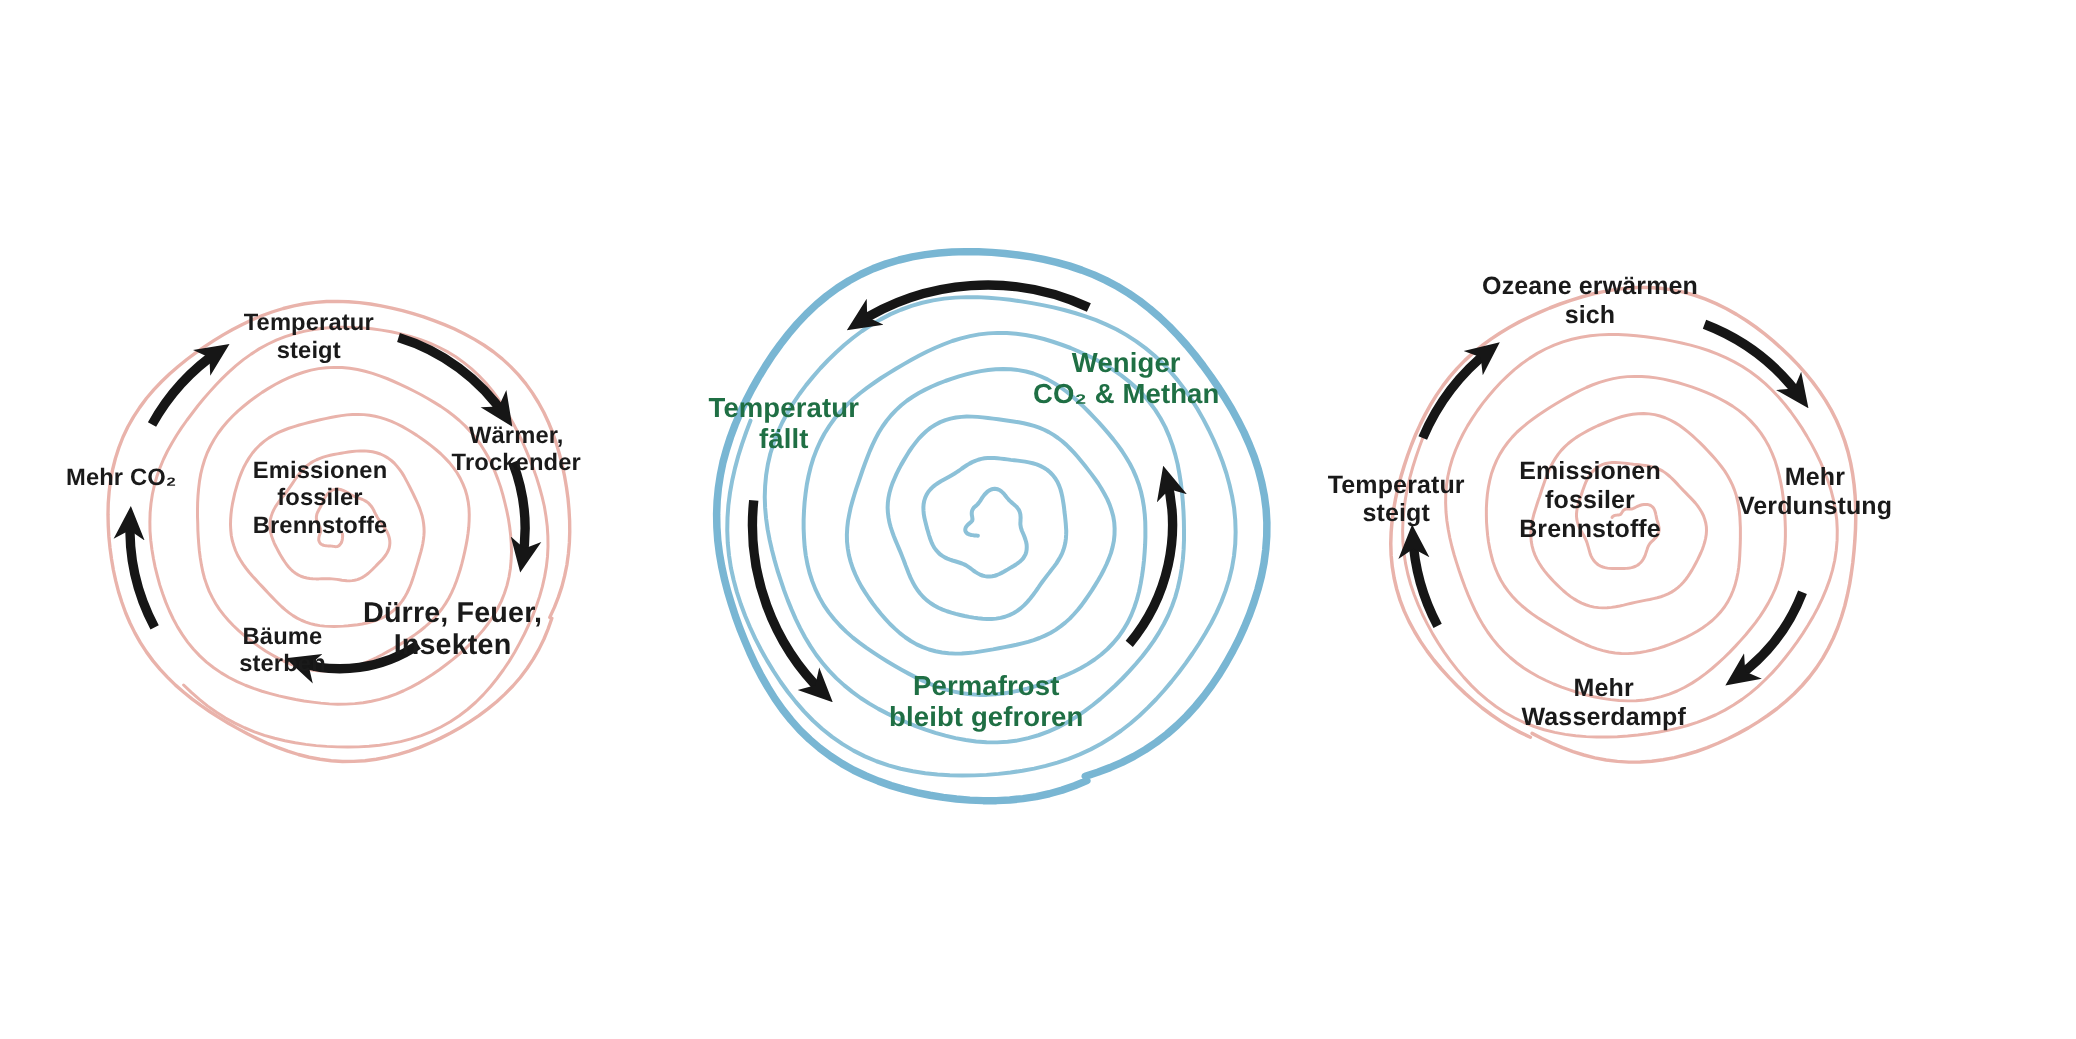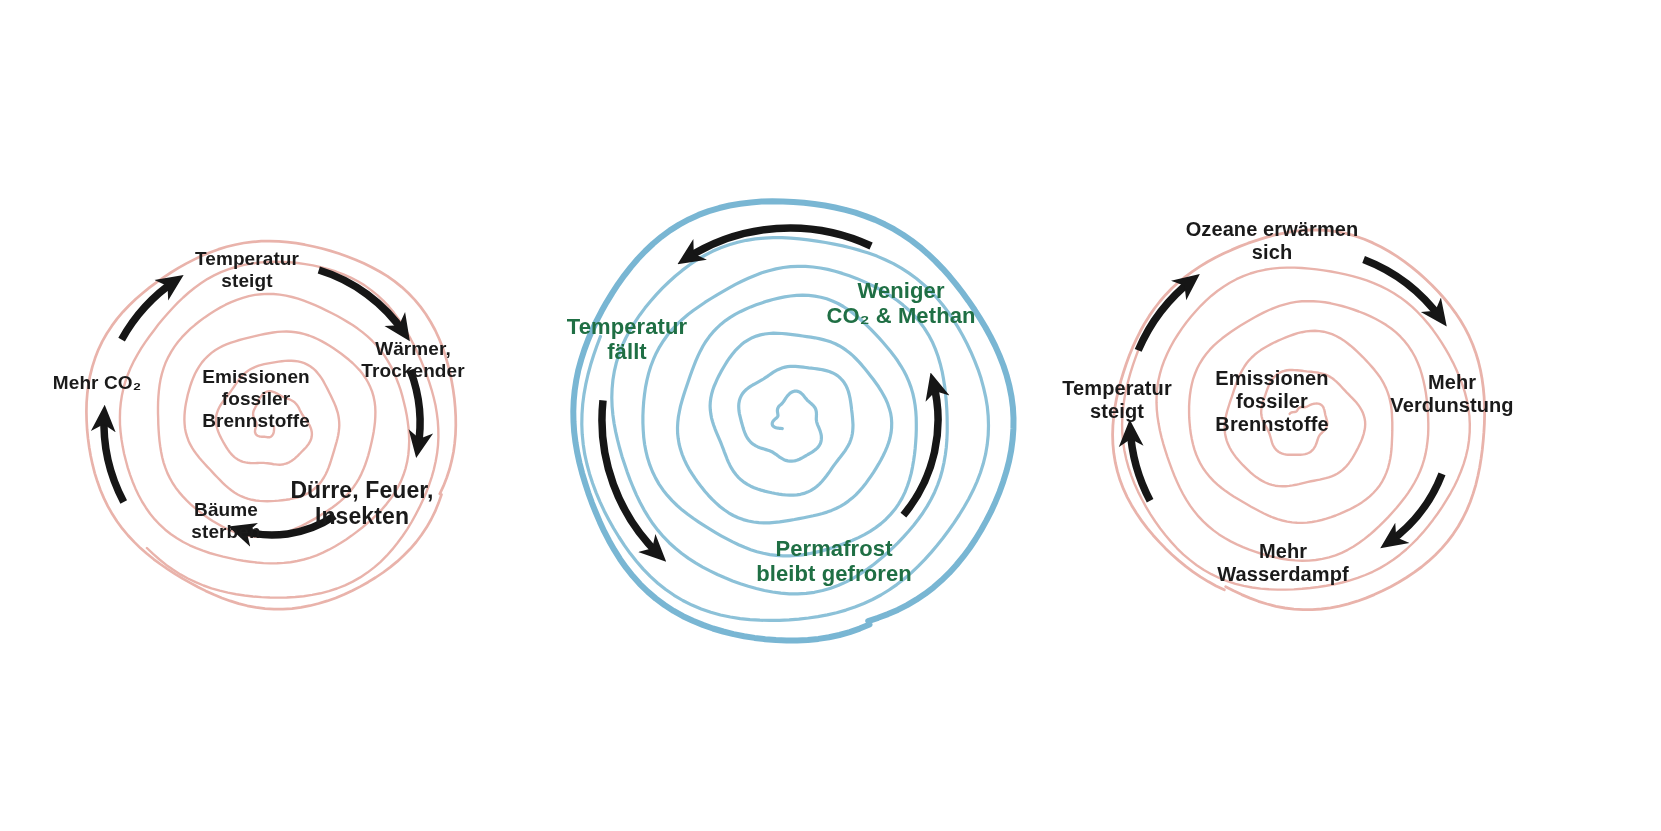--- a/index.html
+++ b/index.html
@@ -83,21 +83,21 @@
 Insekten</div>
     <div class="label" style="left:187px;top:521px;font-size:19px;margin-left:39px;">Bäume
 sterben</div>
   </div>
 
   <div class="diagram">
     <div class="label green" style="left:901px;top:303px;font-size:22px;">Weniger
 CO₂ &amp; Methan</div>
     <div class="label green" style="left:627px;top:339px;font-size:22px;">Temperatur
 fällt</div>
-    <div class="label green" style="left:789px;top:561px;font-size:22px;margin-left:45px;">Permafrost
+    <div class="label green" style="left:789px;top:561px;font-size:22px;">Permafrost
 bleibt gefroren</div>
   </div>
 
   <div class="diagram">
     <div class="label" style="left:1272px;top:241px;font-size:20px;">Ozeane erwärmen
 sich</div>
     <div class="label" style="left:1452px;top:394px;font-size:20px;">Mehr
 Verdunstung</div>
     <div class="label" style="left:1117px;top:400px;font-size:20px;">Temperatur
 steigt</div>

